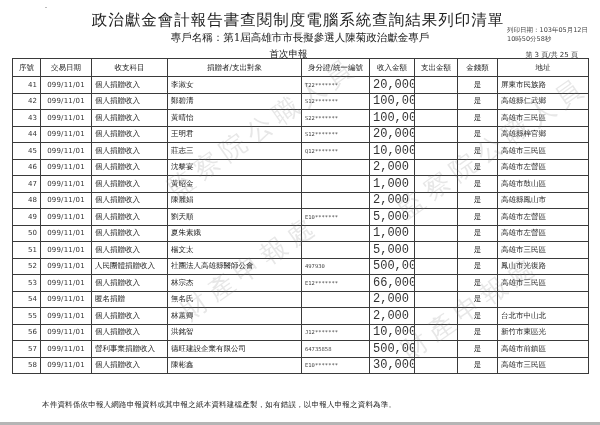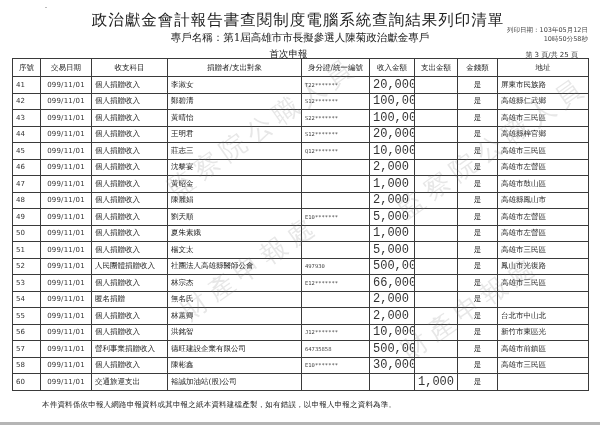--- a/index.html
+++ b/index.html
@@ -40,21 +40,21 @@
       width: 577px;
       top: 48px;
       text-align: center;
       font-size: 9.5px;
       color: #222;
     }
     .print-meta {
       position: absolute;
       right: 12px;
       top: 26px;
-      text-align: right;
+      text-align: left;
       font-size: 6.5px;
       line-height: 9px;
       color: #444;
       font-family: "DejaVu Sans", sans-serif;
       margin-left: 30px;
     }
     .page-counter {
       position: absolute;
       right: 22px;
       top: 50px;
@@ -77,21 +77,21 @@
       padding: 0 3px;
       white-space: nowrap;
       overflow: hidden;
     }
     table.records th {
       font-weight: normal;
       font-size: 7.5px;
       text-align: center;
       height: 17px;
     }
-    td.c-seq { text-align: left; font-family: "DejaVu Sans", sans-serif; font-size: 7px; color: #333; }
+    td.c-seq { text-align: right; font-family: "DejaVu Sans", sans-serif; font-size: 7px; color: #333; }
     td.c-date { text-align: center; font-family: "DejaVu Sans", sans-serif; font-size: 7px; color: #333; letter-spacing: 0.2px; }
     td.c-cat { text-align: left; padding-left: 8px; font-size: 7.5px; }
     td.c-donor { text-align: left; padding-left: 8px; font-size: 7.5px; }
     td.c-id { text-align: left; font-family: "DejaVu Sans Mono", monospace; font-size: 5.5px; color: #444; padding-left: 6px; }
     td.c-in, td.c-out { text-align: left; font-family: Liberation Mono, monospace; font-size: 12px; color: #333; }
     td.c-money { text-align: center; font-size: 7.5px; }
     td.c-addr { text-align: left; font-size: 7.5px; }
     .footnote {
       position: absolute;
       left: 42px;
@@ -362,31 +362,20 @@
         <td class="c-seq">58</td>
         <td class="c-date">099/11/01</td>
         <td class="c-cat">個人捐贈收入</td>
         <td class="c-donor">陳彬鑫</td>
         <td class="c-id">E10*******</td>
         <td class="c-in">30,000</td>
         <td class="c-out"></td>
         <td class="c-money">是</td>
         <td class="c-addr">高雄市三民區</td>
       </tr>
-      <tr>
-        <td class="c-seq">60</td>
-        <td class="c-date">099/11/01</td>
-        <td class="c-cat">交通旅運支出</td>
-        <td class="c-donor">裕誠加油站(股)公司</td>
-        <td class="c-id"></td>
-        <td class="c-in"></td>
-        <td class="c-out">1,000</td>
-        <td class="c-money">是</td>
-        <td class="c-addr"></td>
-      </tr>
     </tbody>
 </table>
 
 <div class="watermark wm1">監察院公職人員</div>
 <div class="watermark wm2">財產申報處</div>
 <div class="watermark wm3">監察院公職人員</div>
 <div class="watermark wm4">財產申報處</div>
 
 <div class="footnote">本件資料係依申報人網路申報資料或其申報之紙本資料建檔產製，如有錯誤，以申報人申報之資料為準。</div>
 <div class="bottom-rule"></div>

